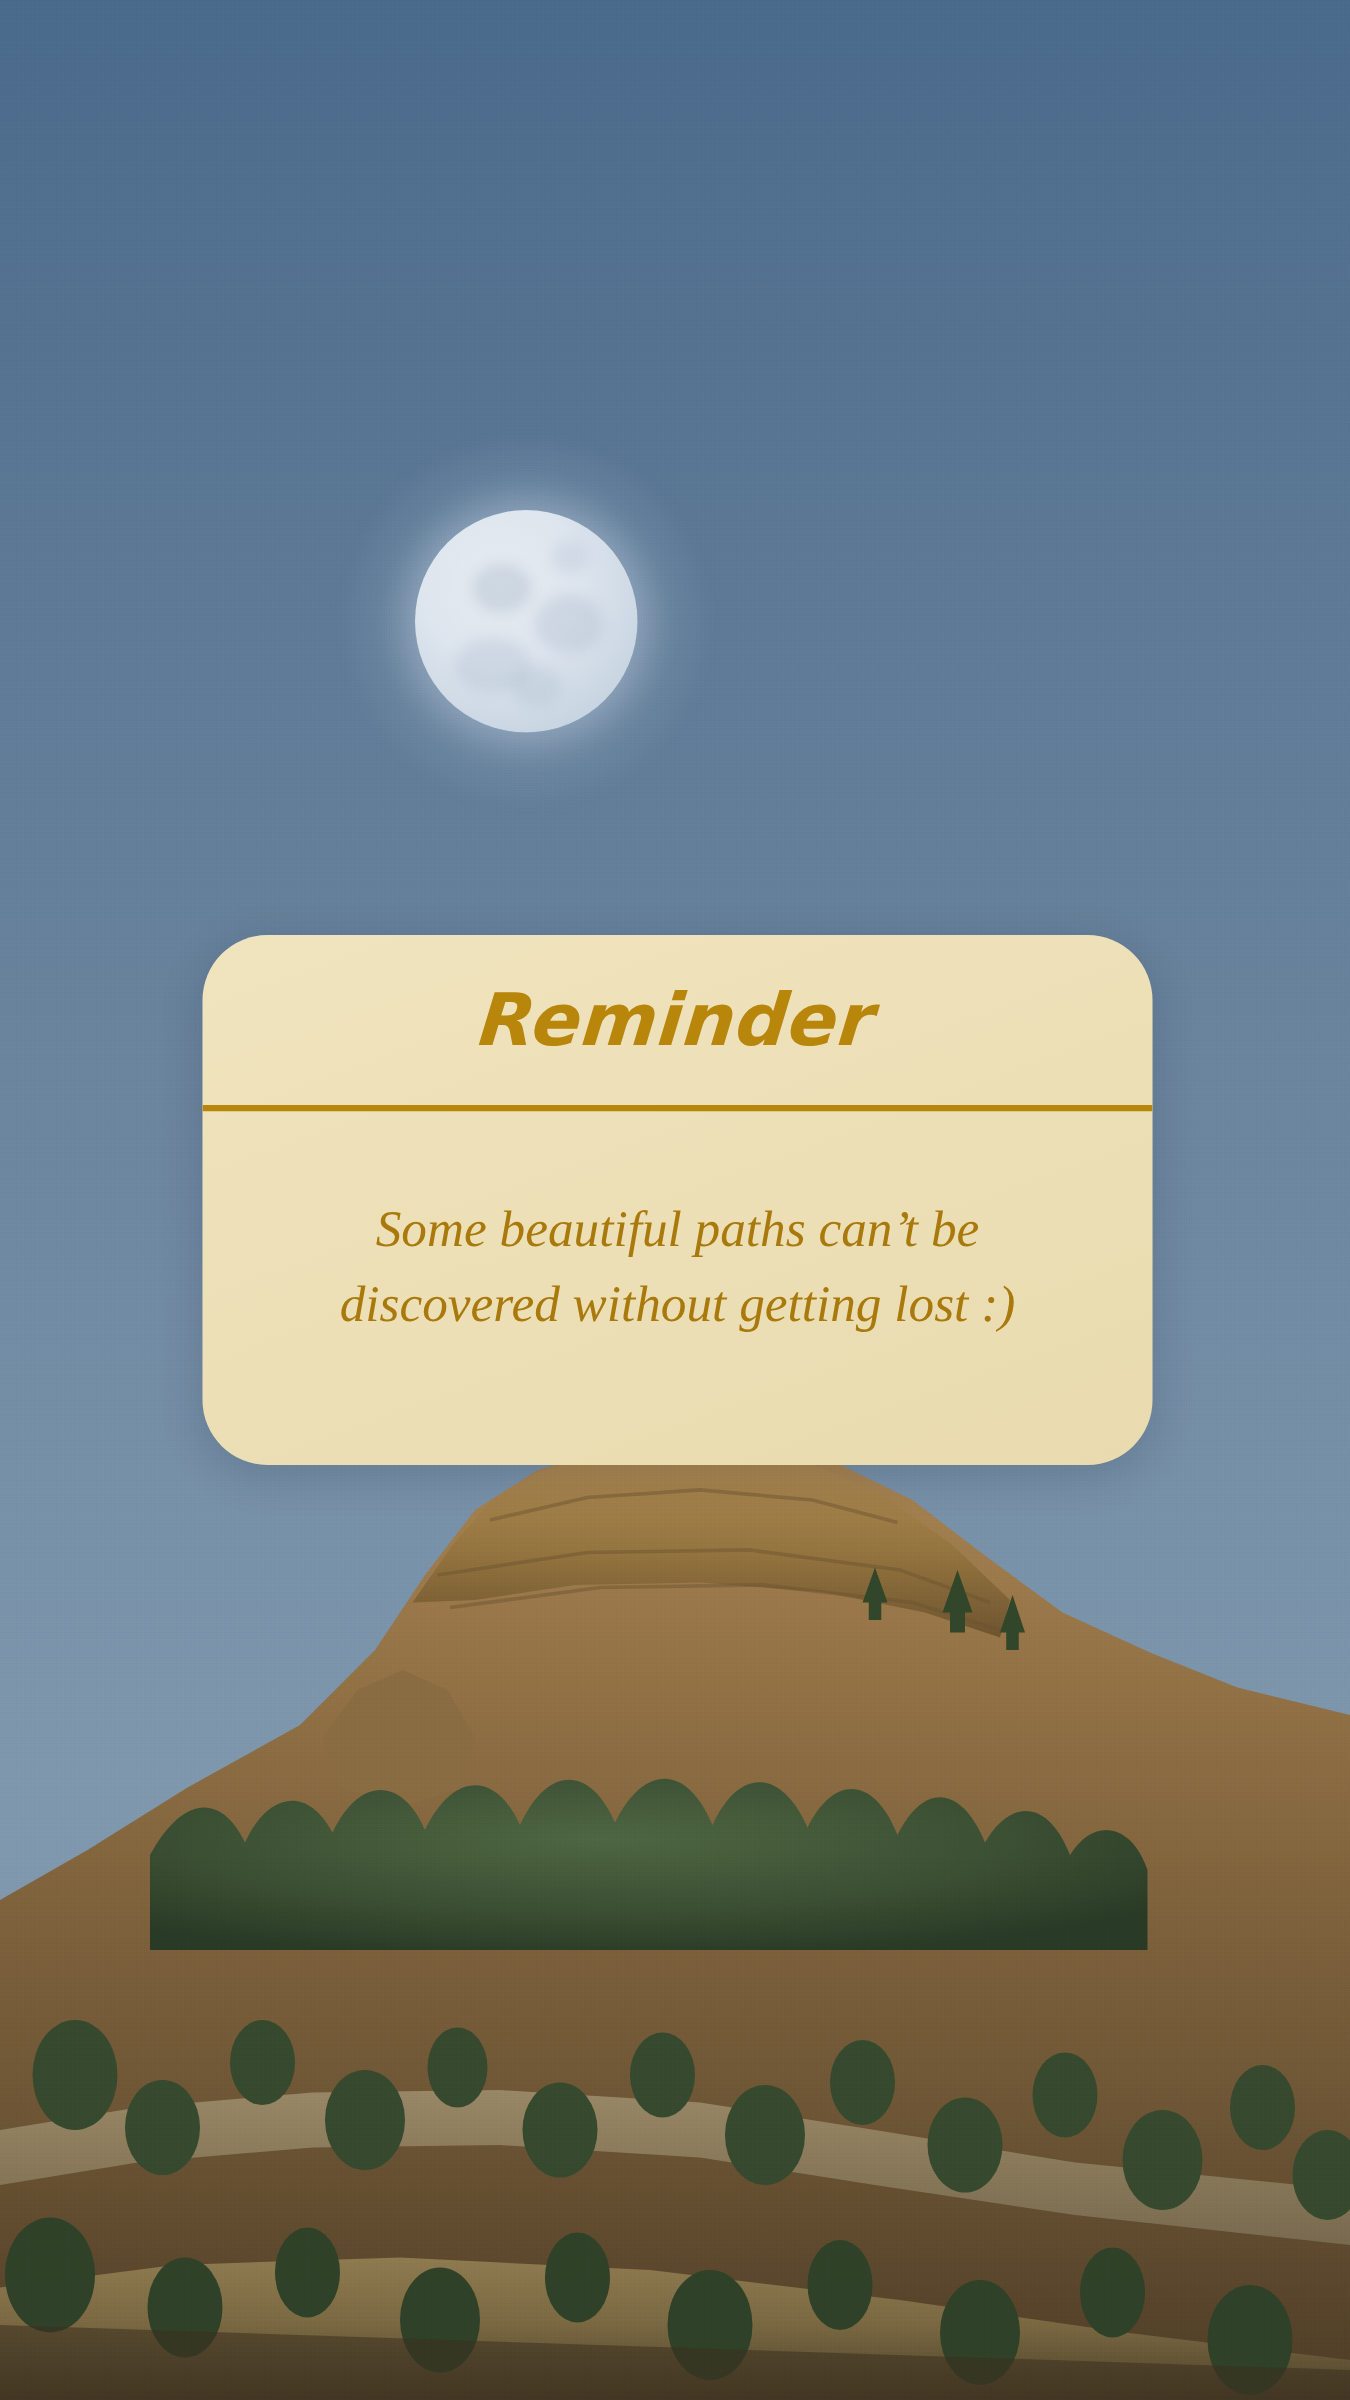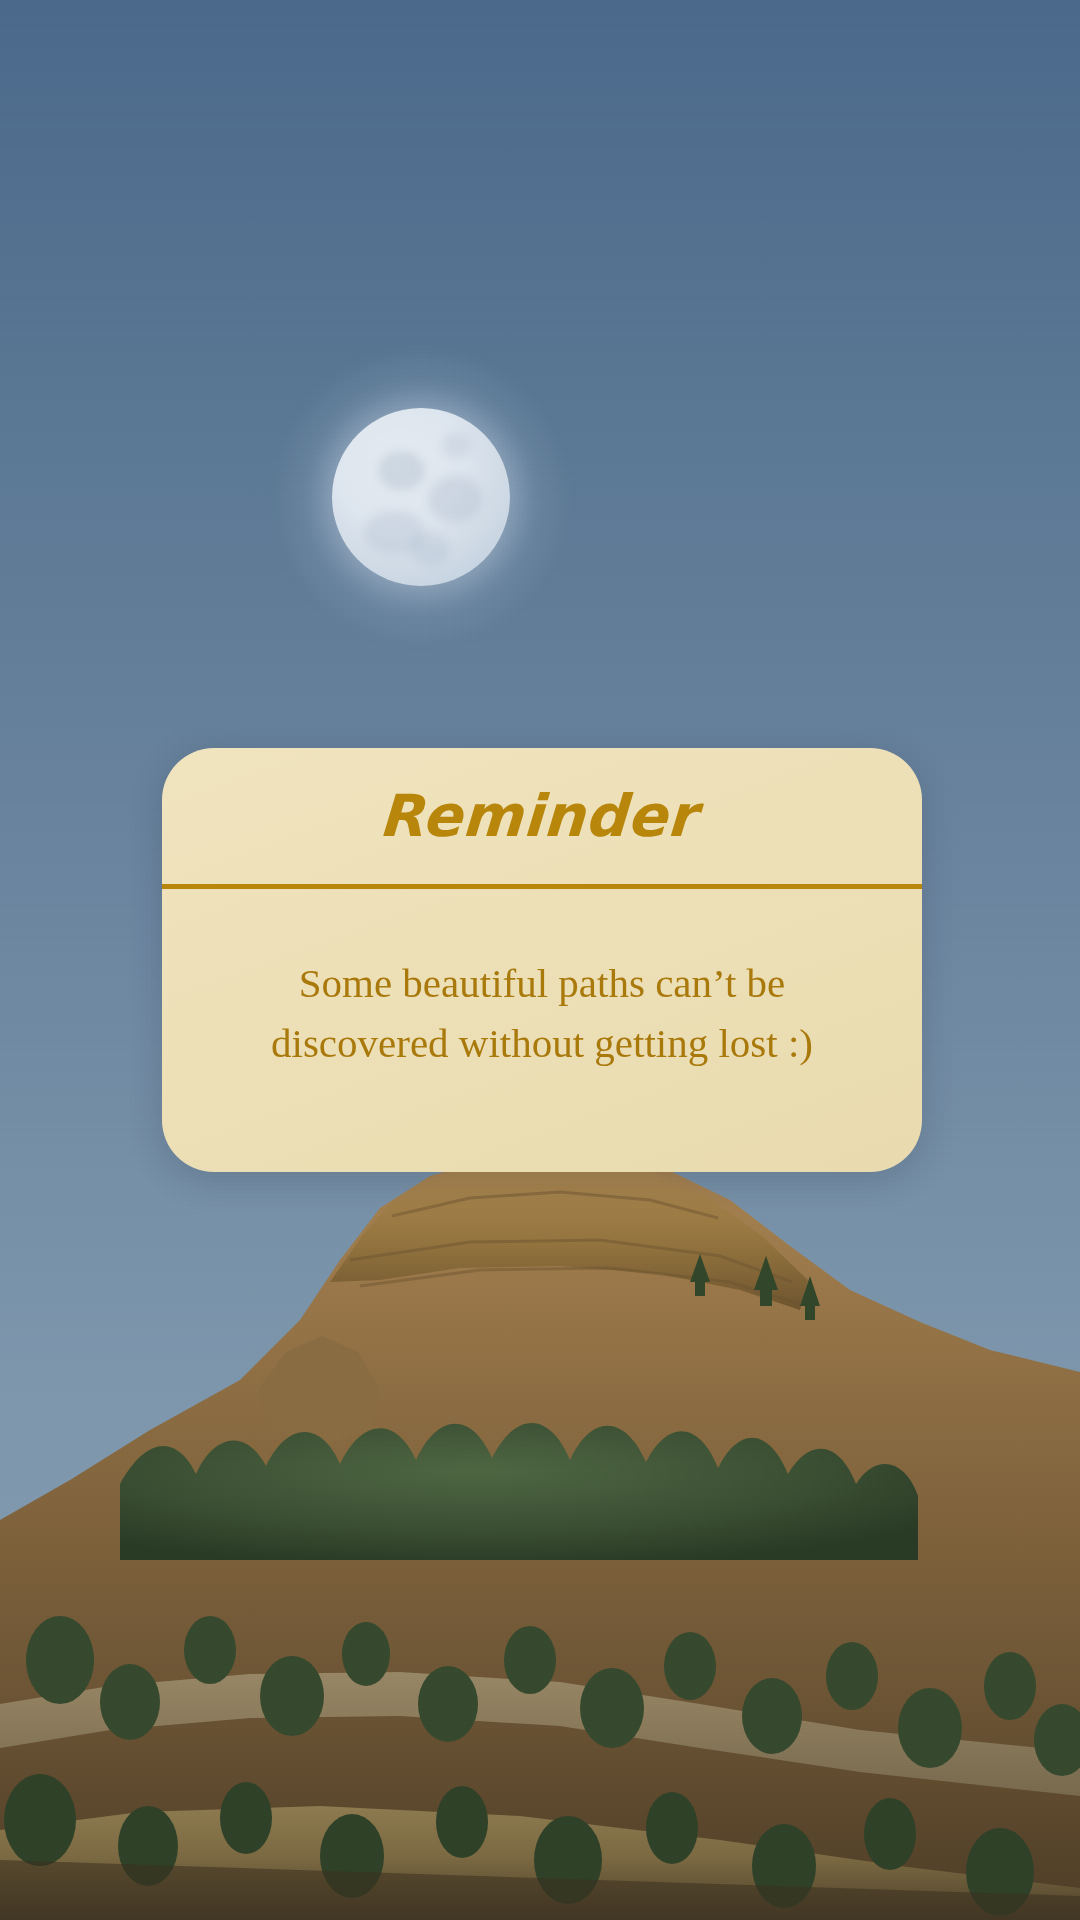--- a/index.html
+++ b/index.html
@@ -146,20 +146,21 @@
     padding: 0 44px 34px;
     box-sizing: border-box;
   }
   .card-message {
     font-family: "Liberation Serif", "DejaVu Serif", serif;
     font-size: 41px;
     line-height: 1.45;
     color: #a9790c;
     text-align: center;
     max-width: 560px;
+    font-style: italic;
   }
 </style>
 </head>
 <body>
 
 <div id="poster">
 
   <div class="sky"></div>
 
   <div class="moon-wrap">

